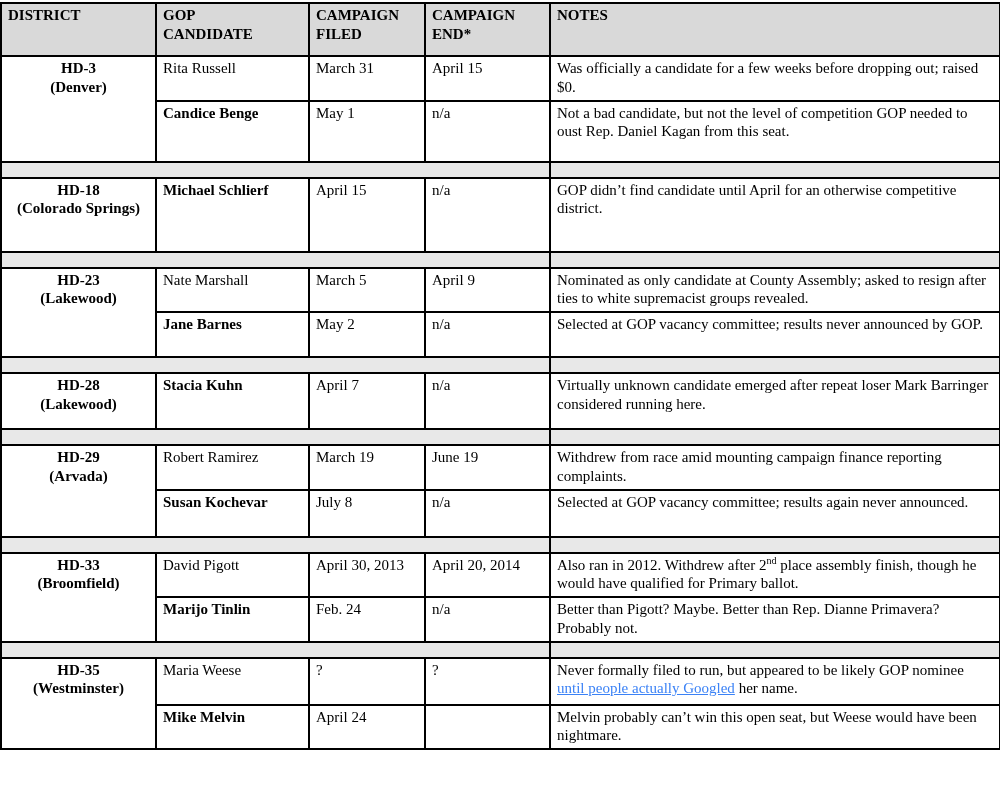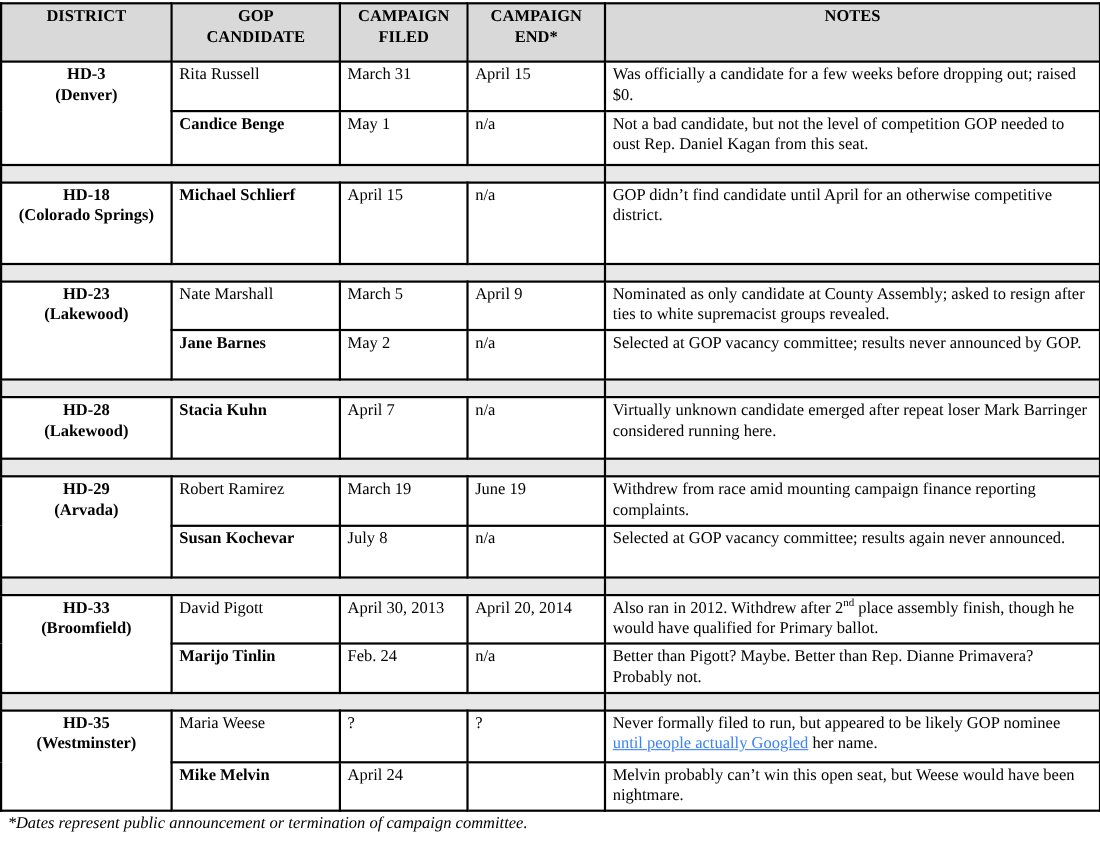--- a/index.html
+++ b/index.html
@@ -26,21 +26,21 @@
     border: 2px solid #000000;
     vertical-align: top;
     box-sizing: border-box;
     padding: 2px 6px 3px 6px;
     font-size: 15px;
     line-height: 1.25;
     overflow: hidden;
   }
   th.hdr {
     background: #d9d9d9;
-    text-align: center;
+    text-align: left;
     font-weight: bold;
     font-size: 15.5px;
     white-space: pre-line;
     height: 53px;
     padding-top: 4px;
   }
   td.district-cell {
     text-align: center;
     font-weight: bold;
     font-size: 16.5px;
@@ -98,21 +98,21 @@
         <tr style="height: 42px; margin-left: 40px;">
           <td class="district-cell" rowspan="2">
             <div>HD-3</div>
             <div>(Denver)</div>
           </td>
           <td class="name-cell">Rita Russell</td>
           <td>March 31</td>
           <td>April 15</td>
           <td><span>Was officially a candidate for a few weeks before dropping out; raised $0.</span></td>
         </tr>
-        <tr style="height: 49px;">
+        <tr style="height: 61px;">
           <td class="name-cell bold">Candice Benge</td>
           <td>May 1</td>
           <td>n/a</td>
           <td><span>Not a bad candidate, but not the level of competition GOP needed to oust Rep. Daniel Kagan from this seat.</span></td>
         </tr>
         <tr class="spacer-row" style="height: 16px;">
           <td colspan="4"></td>
           <td></td>
         </tr>
         <tr style="height: 74px;">
@@ -215,15 +215,14 @@
         </tr>
         <tr style="height: 28px;">
           <td class="name-cell bold">Mike Melvin</td>
           <td>April 24</td>
           <td></td>
           <td><span>Melvin probably can’t win this open seat, but Weese would have been nightmare.</span></td>
         </tr>
       </tbody>
   </table>
 
-  <p class="footnote">*Dates represent public announcement or termination of campaign committee.</p>
 
 </div>
 
 </body></html>

